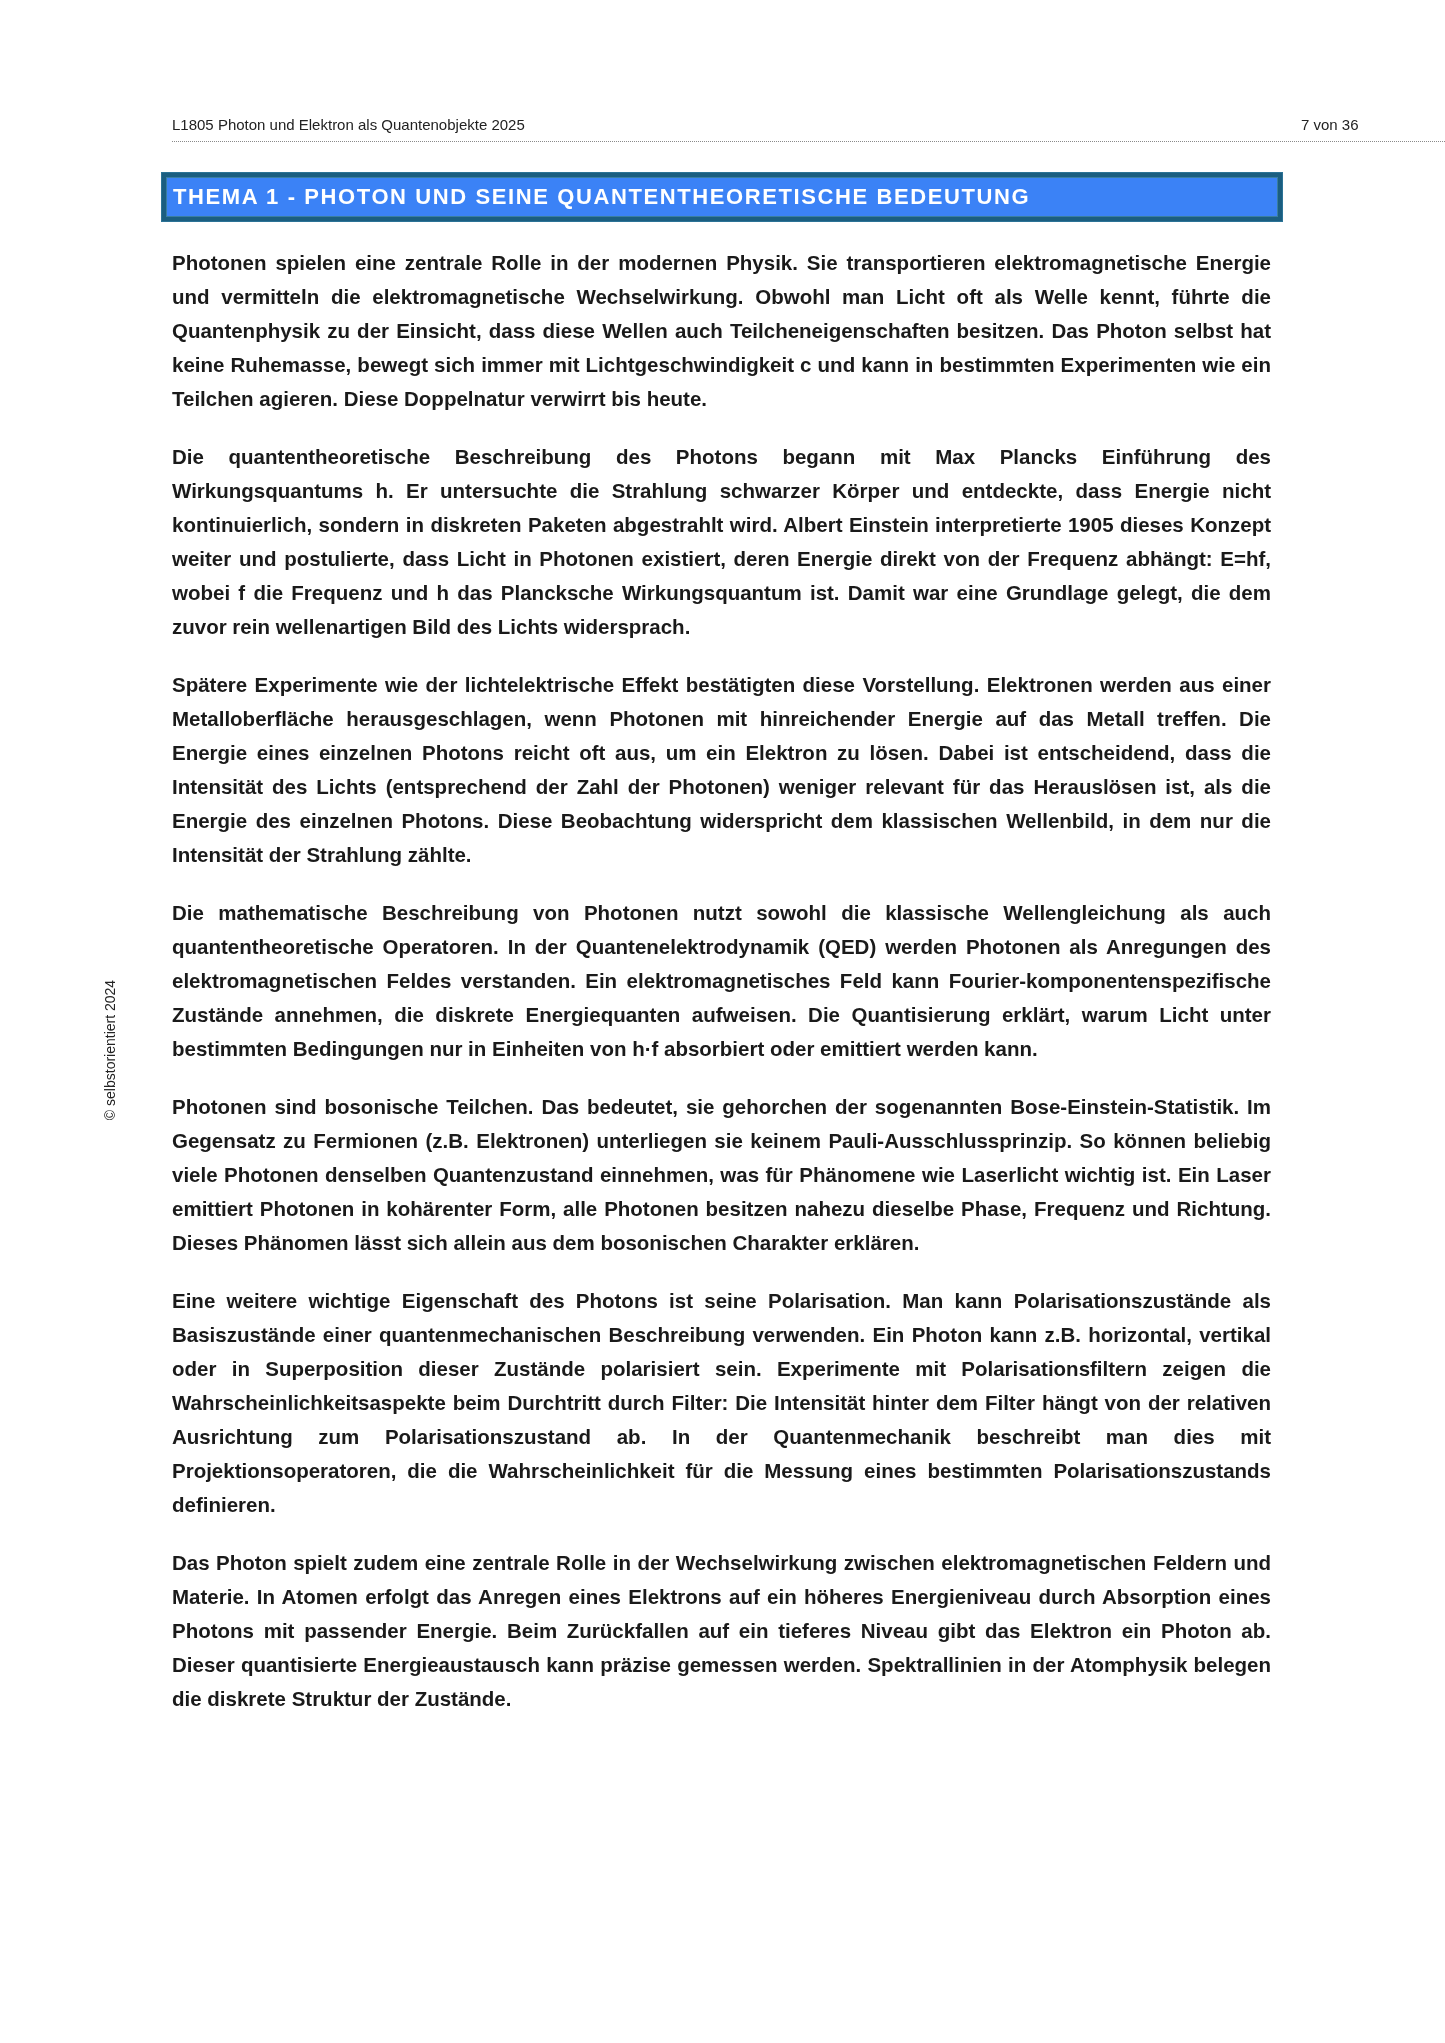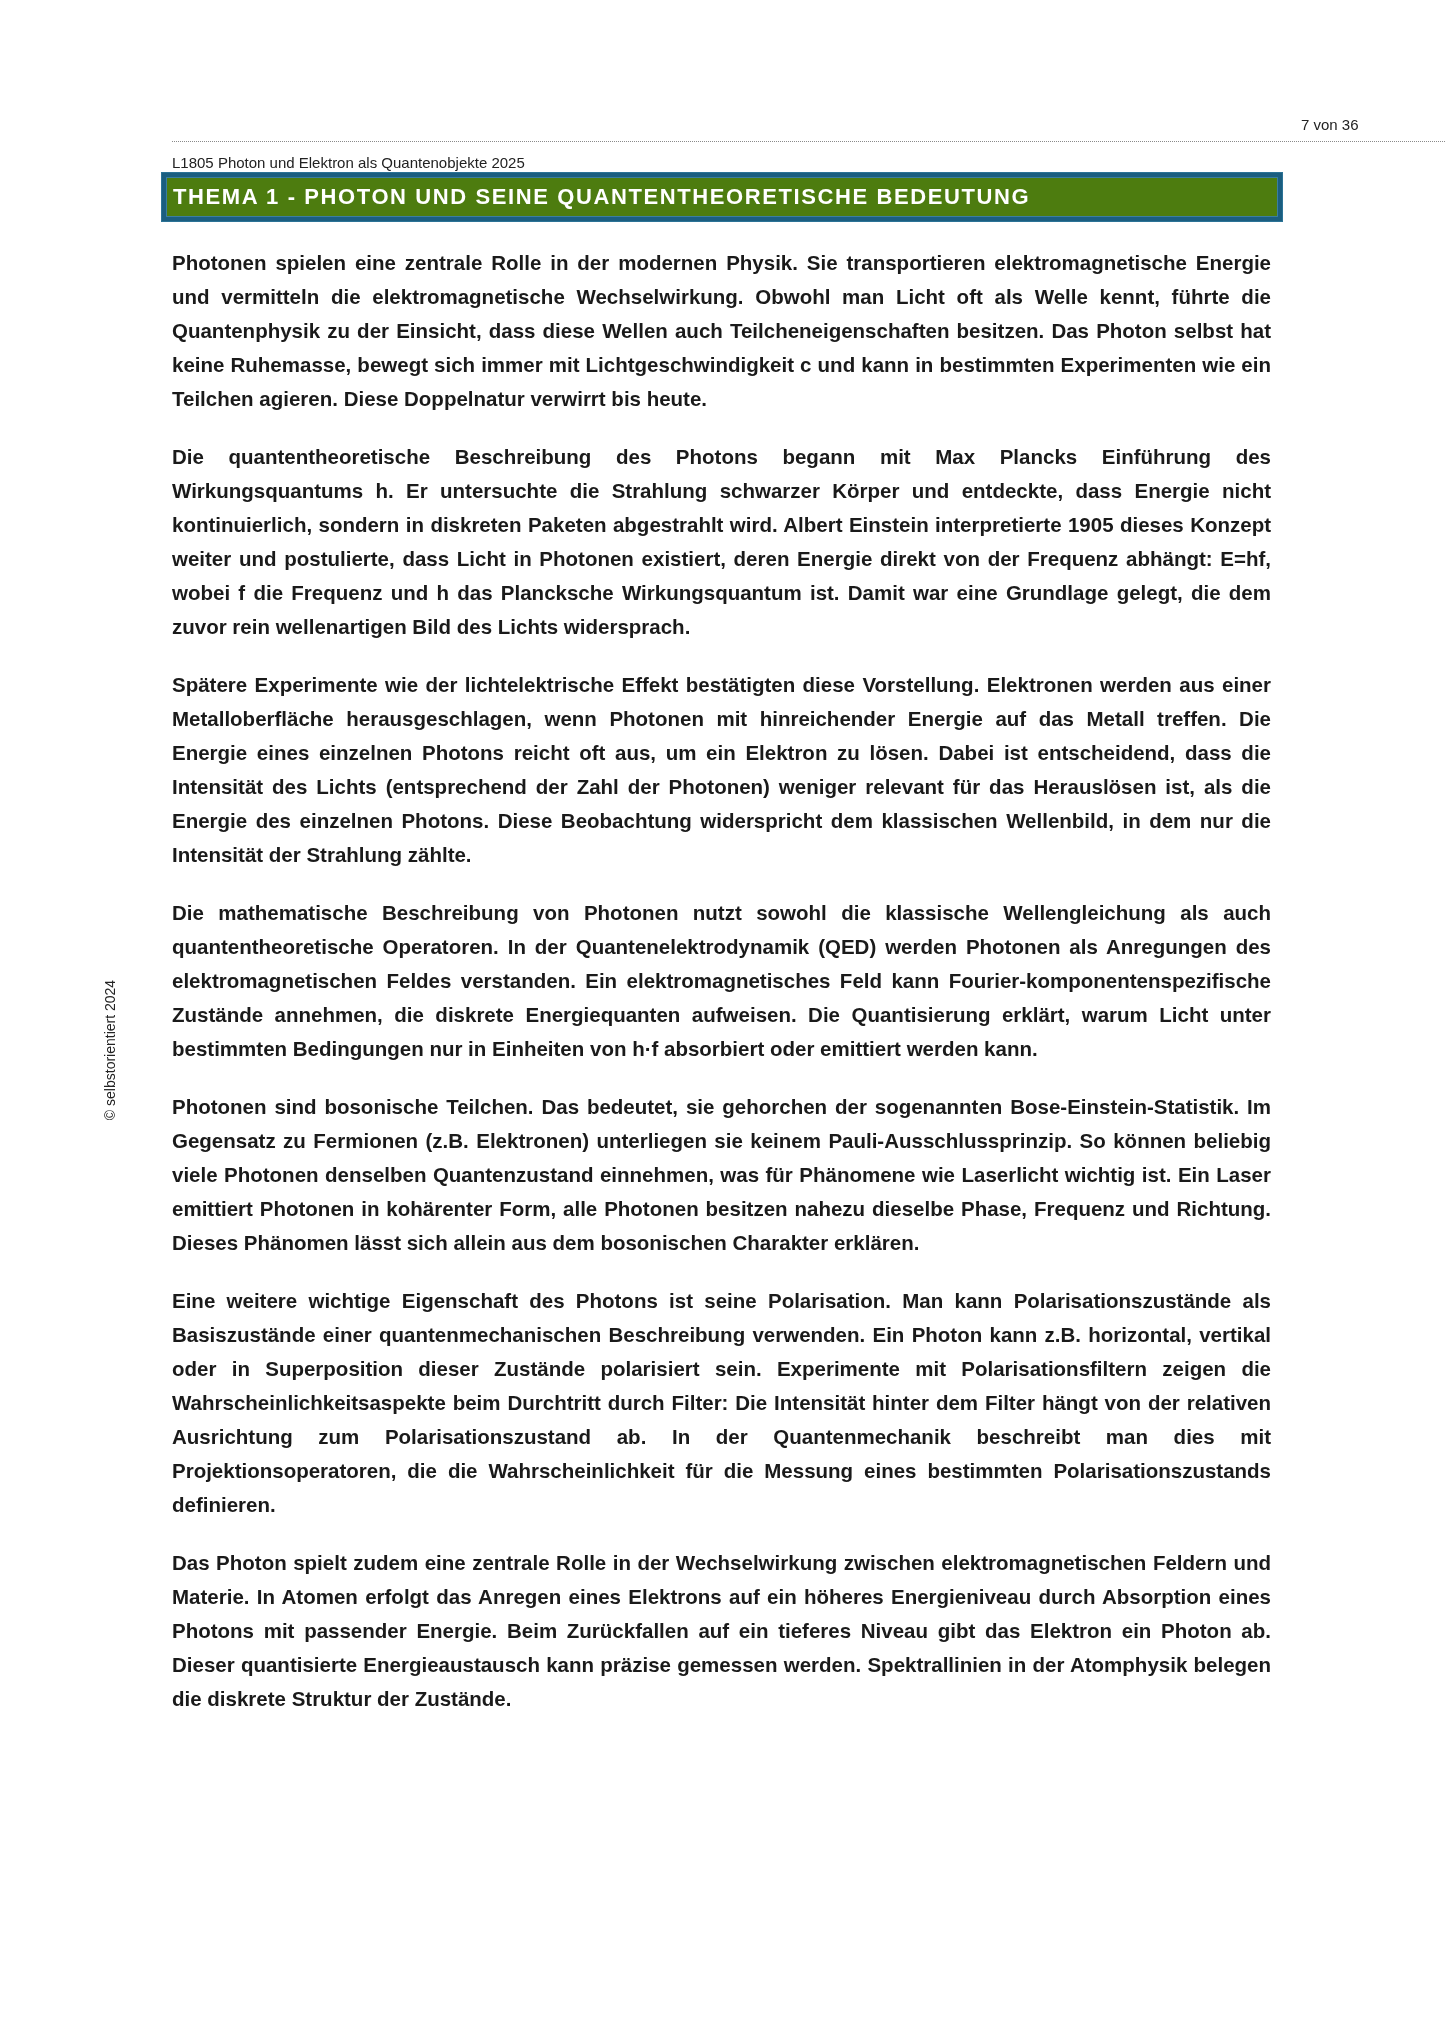--- a/index.html
+++ b/index.html
@@ -23,21 +23,20 @@
       height: 28px;
       border-bottom: 1px dotted #8a8a8a;
       font-size: 15px;
       line-height: 24px;
       color: #222;
     }
     .page-header .doc-title {
       position: absolute;
       left: 0;
       top: 0;
-      margin-top: 38px;
     }
     .page-header .page-num {
       position: absolute;
       left: 1129px;
       top: 0;
       white-space: nowrap;
     }
     .side-copyright {
       position: absolute;
       left: 110px;
@@ -87,21 +86,21 @@
 </head>
 <body>
 
 <div class="page-header">
   <span class="doc-title">L1805 Photon und Elektron als Quantenobjekte 2025</span>
   <span class="page-num">7 von 36</span>
 </div>
 
 <div class="side-copyright">© selbstorientiert 2024</div>
 
-<div class="topic-banner" style="background-color: #4d7c0f;">
+<div class="topic-banner" style="background-color: #3b82f6;">
   <span class="banner-title">THEMA 1 - PHOTON UND SEINE QUANTENTHEORETISCHE BEDEUTUNG</span>
 </div>
 
 <div class="content">
   <p>Photonen spielen eine zentrale Rolle in der modernen Physik. Sie transportieren elektromagnetische Energie und vermitteln die elektromagnetische Wechselwirkung. Obwohl man Licht oft als Welle kennt, führte die Quantenphysik zu der Einsicht, dass diese Wellen auch Teilcheneigenschaften besitzen. Das Photon selbst hat keine Ruhemasse, bewegt sich immer mit Lichtgeschwindigkeit c und kann in bestimmten Experimenten wie ein Teilchen agieren. Diese Doppelnatur verwirrt bis heute.</p>
   <p>Die quantentheoretische Beschreibung des Photons begann mit Max Plancks Einführung des Wirkungsquantums h. Er untersuchte die Strahlung schwarzer Körper und entdeckte, dass Energie nicht kontinuierlich, sondern in diskreten Paketen abgestrahlt wird. Albert Einstein interpretierte 1905 dieses Konzept weiter und postulierte, dass Licht in Photonen existiert, deren Energie direkt von der Frequenz abhängt: E=hf, wobei f die Frequenz und h das Plancksche Wirkungsquantum ist. Damit war eine Grundlage gelegt, die dem zuvor rein wellenartigen Bild des Lichts widersprach.</p>
   <p>Spätere Experimente wie der lichtelektrische Effekt bestätigten diese Vorstellung. Elektronen werden aus einer Metalloberfläche herausgeschlagen, wenn Photonen mit hinreichender Energie auf das Metall treffen. Die Energie eines einzelnen Photons reicht oft aus, um ein Elektron zu lösen. Dabei ist entscheidend, dass die Intensität des Lichts (entsprechend der Zahl der Photonen) weniger relevant für das Herauslösen ist, als die Energie des einzelnen Photons. Diese Beobachtung widerspricht dem klassischen Wellenbild, in dem nur die Intensität der Strahlung zählte.</p>
   <p>Die mathematische Beschreibung von Photonen nutzt sowohl die klassische Wellengleichung als auch quantentheoretische Operatoren. In der Quantenelektrodynamik (QED) werden Photonen als Anregungen des elektromagnetischen Feldes verstanden. Ein elektromagnetisches Feld kann Fourier-komponentenspezifische Zustände annehmen, die diskrete Energiequanten aufweisen. Die Quantisierung erklärt, warum Licht unter bestimmten Bedingungen nur in Einheiten von h·f absorbiert oder emittiert werden kann.</p>
   <p>Photonen sind bosonische Teilchen. Das bedeutet, sie gehorchen der sogenannten Bose-Einstein-Statistik. Im Gegensatz zu Fermionen (z.B. Elektronen) unterliegen sie keinem Pauli-Ausschlussprinzip. So können beliebig viele Photonen denselben Quantenzustand einnehmen, was für Phänomene wie Laserlicht wichtig ist. Ein Laser emittiert Photonen in kohärenter Form, alle Photonen besitzen nahezu dieselbe Phase, Frequenz und Richtung. Dieses Phänomen lässt sich allein aus dem bosonischen Charakter erklären.</p>
   <p>Eine weitere wichtige Eigenschaft des Photons ist seine Polarisation. Man kann Polarisationszustände als Basiszustände einer quantenmechanischen Beschreibung verwenden. Ein Photon kann z.B. horizontal, vertikal oder in Superposition dieser Zustände polarisiert sein. Experimente mit Polarisationsfiltern zeigen die Wahrscheinlichkeitsaspekte beim Durchtritt durch Filter: Die Intensität hinter dem Filter hängt von der relativen Ausrichtung zum Polarisationszustand ab. In der Quantenmechanik beschreibt man dies mit Projektionsoperatoren, die die Wahrscheinlichkeit für die Messung eines bestimmten Polarisationszustands definieren.</p>

